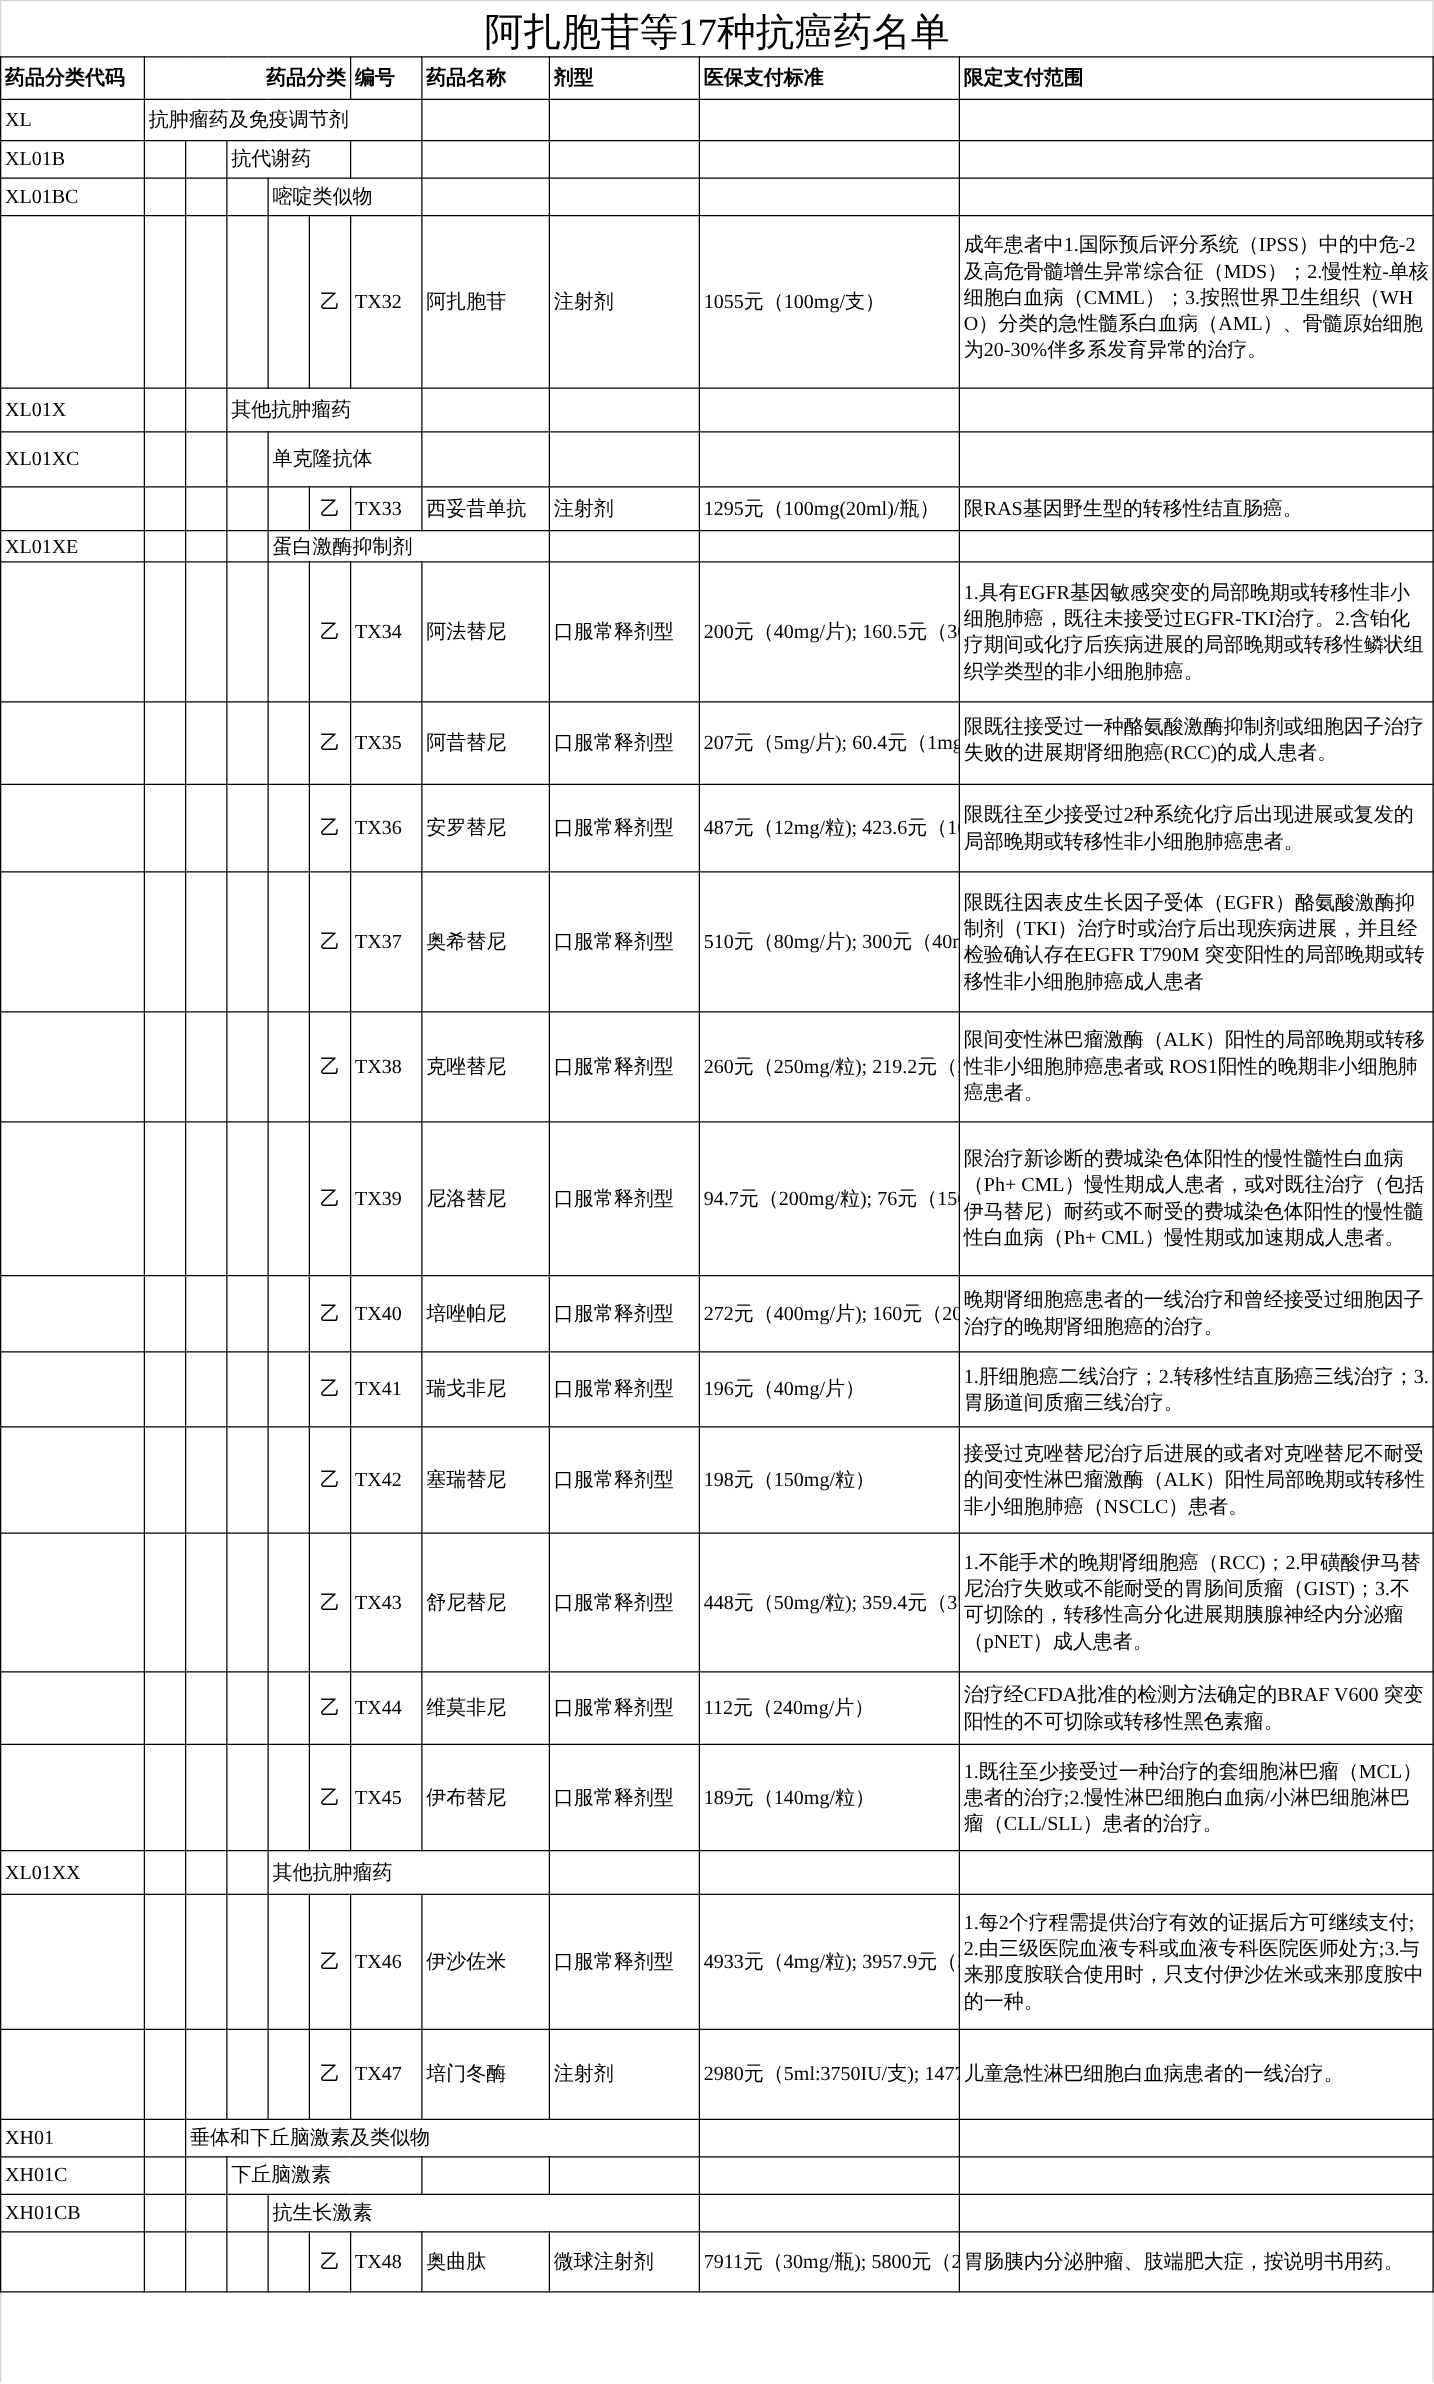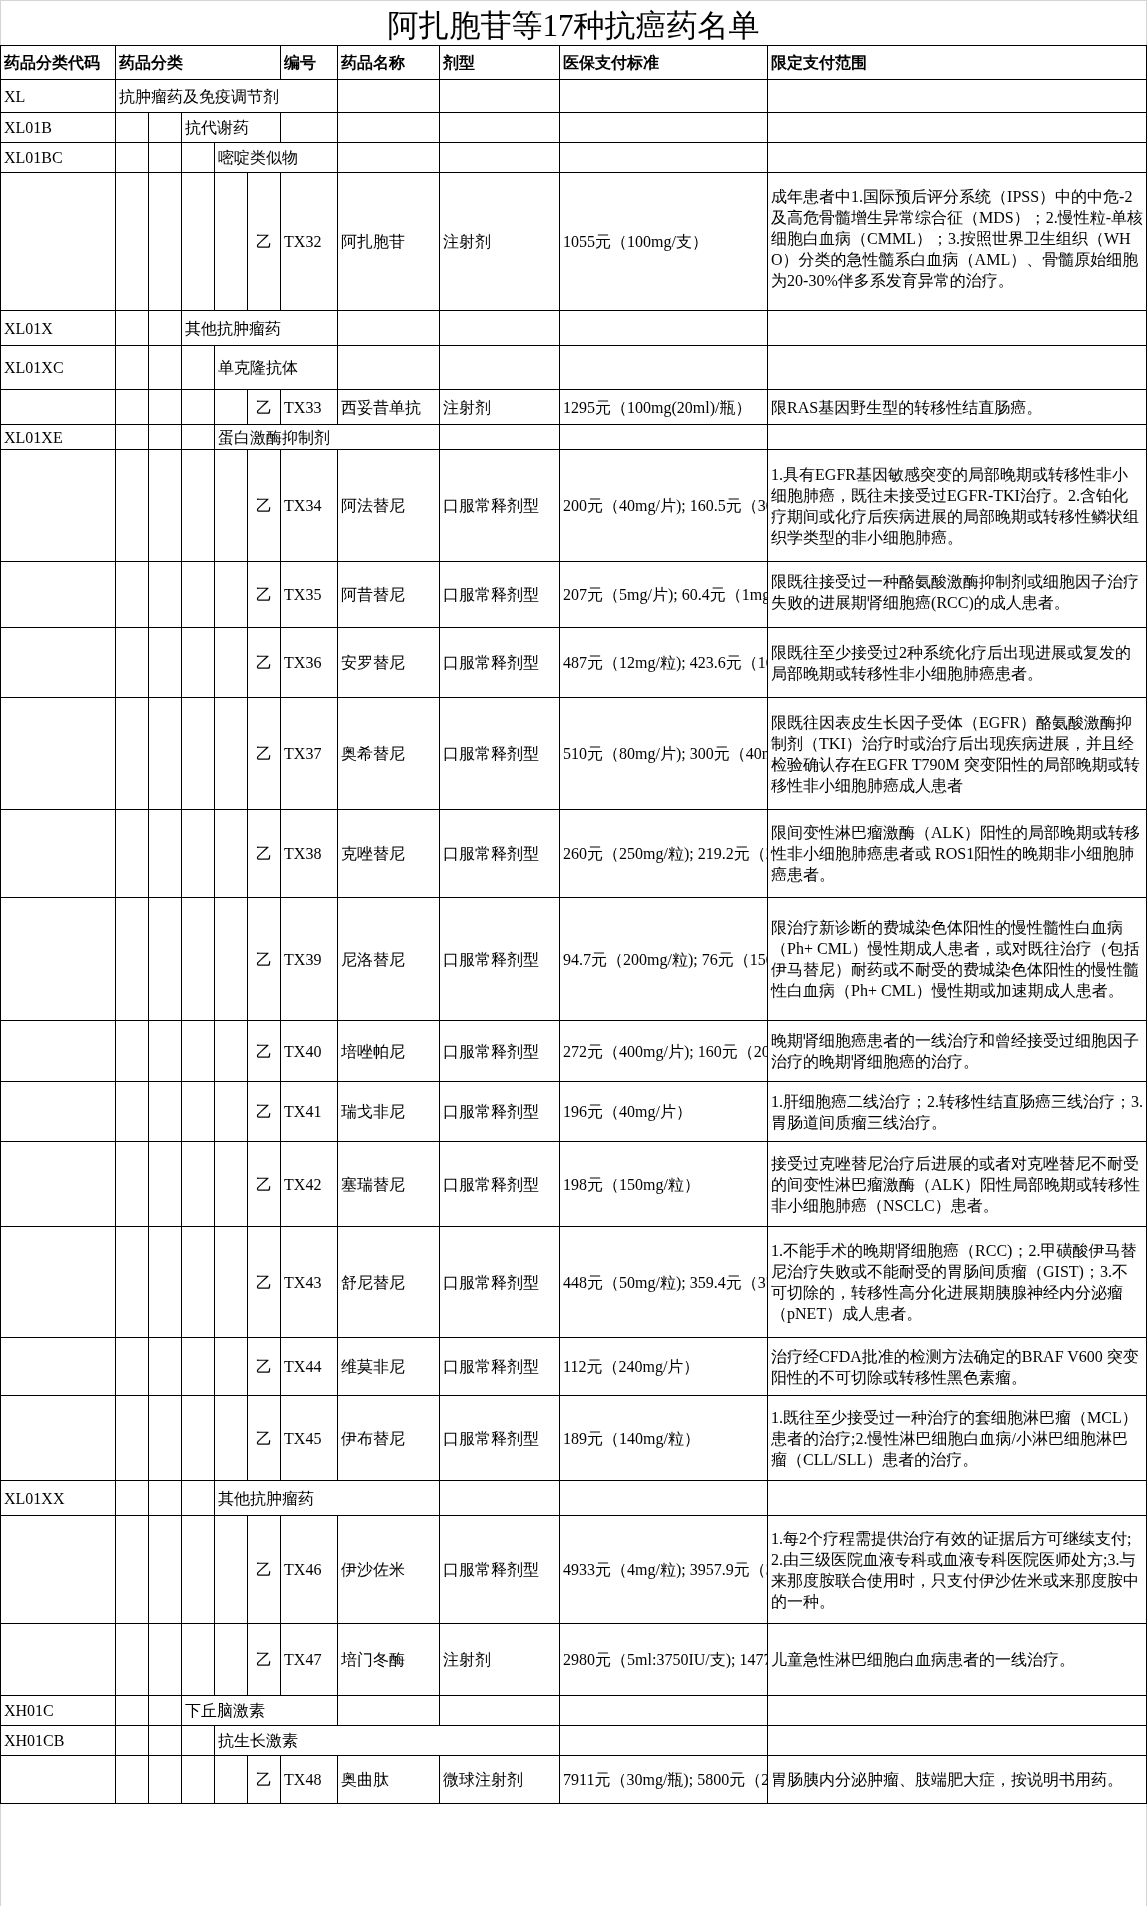--- a/index.html
+++ b/index.html
@@ -7,21 +7,21 @@
            font-family: "Liberation Serif", "DejaVu Serif", serif; color: #000; }
     .page-border { position: absolute; left: 0; top: 0; width: 1145px; height: 1905px;
                    border: 1px solid #d4d4d4; border-bottom: none; pointer-events: none; }
     .title { position: absolute; left: 0; right: 0; top: 4px; height: 44px; text-align: center;
              font-size: 31px; line-height: 44px; letter-spacing: 0px; }
     table { position: absolute; left: 0; top: 45px; border-collapse: collapse; table-layout: fixed; width: 1146px; }
     td { border: 1.6px solid #000; padding: 0 3px; vertical-align: middle; font-size: 16px;
          line-height: 21px; overflow: hidden; white-space: normal; word-break: break-all; }
     td.nw { white-space: nowrap; }
     .hdr td { font-weight: bold; height: 33px; font-size: 16px; }
-    .hdr td.center { text-align: left; }
+    .hdr td.center { text-align: right; }
     .cell-inner { max-height: 100%; overflow: hidden; }
     .pre { white-space: pre-line; }
     .grade { text-align: center; }
   </style>
 </head>
 <body>
 
 <div class="page-border"></div>
 <div class="title">阿扎胞苷等17种抗癌药名单</div>
 
@@ -367,20 +367,27 @@
     <td>TX47</td>
     <td class="nw">培门冬酶</td>
     <td>注射剂</td>
     <td class="pre nw">2980元（5ml:3750IU/支);
 1477.7元
 （2ml:1500IU/支）</td>
     <td>儿童急性淋巴细胞白血病患者的一线治疗。</td>
   </tr>
 
 
+  <tr style="height:30px">
+    <td>XH01</td>
+    <td></td>
+    <td colspan="7" class="nw">垂体和下丘脑激素及类似物</td>
+    <td></td>
+        <td></td>
+  </tr>
 
   <tr style="height:30px">
     <td>XH01C</td>
     <td></td>
         <td></td>
     <td colspan="4" class="nw">下丘脑激素</td>
     <td></td>
         <td></td>
         <td></td>
         <td></td>

